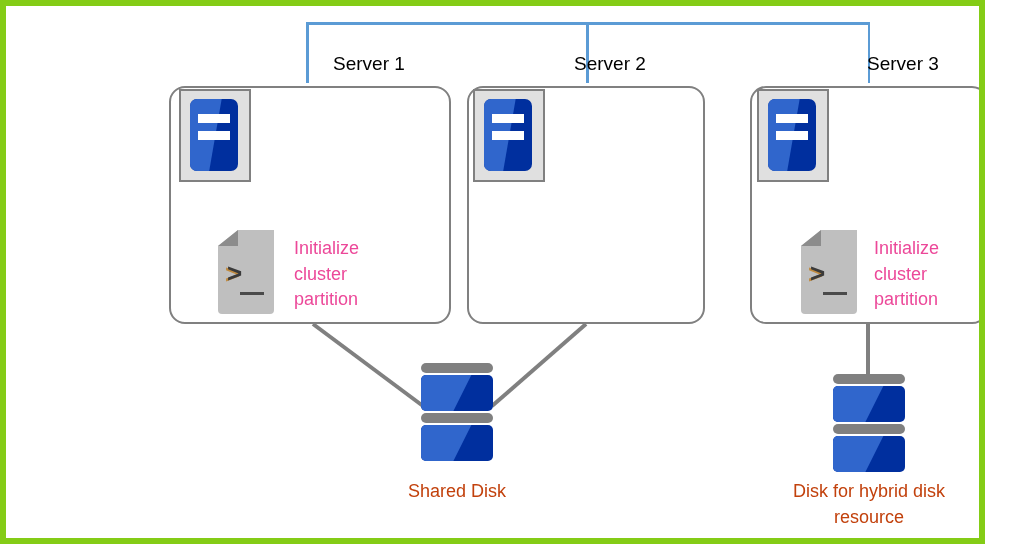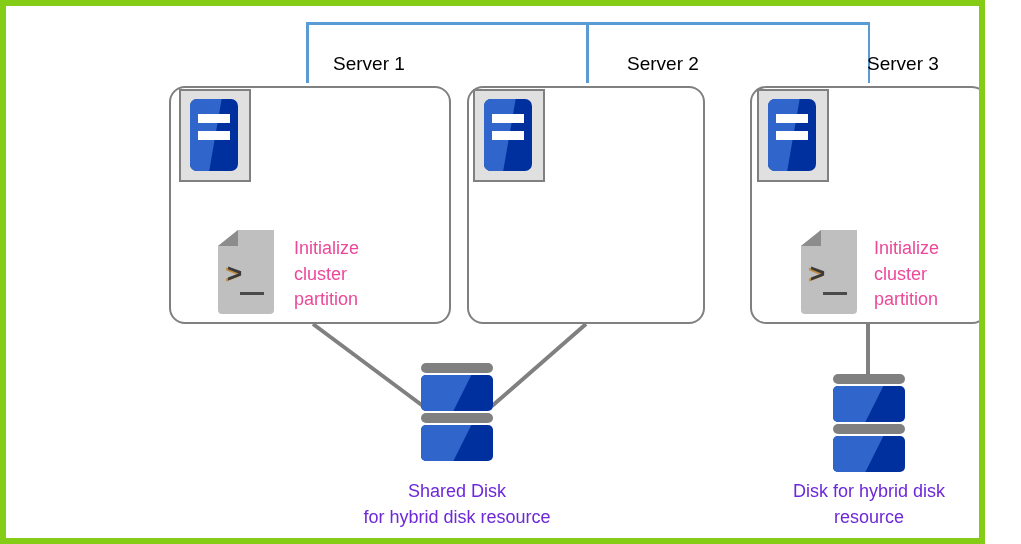--- a/index.html
+++ b/index.html
@@ -165,21 +165,21 @@
     width: 100%; height: 100%;
     background: #3066cc;
     clip-path: polygon(0% 0%, 70% 0%, 45% 100%, 0% 100%);
   }
   .disk .gap { height: 2px; }
 
   
   .disk-caption {
     position: absolute;
     font-size: 18px;
-    color: #6d28d9;
+    color: #c2410c;
     text-align: center;
     line-height: 1.45;
   }
 </style>
 </head>
 <body>
 
 <div id="canvas">
 
   <div class="bracket-h" style="left:300px; top:16px; width:564px; height:2.5px;"></div>
@@ -211,21 +211,21 @@
     <div class="prompt">&gt;</div>
     <div class="cursor"></div>
   </div>
 
   <div class="doc-caption" style="left:288px; top:230px;">
     <div>Initialize</div>
     <div>cluster</div>
     <div>partition</div>
   </div>
 
-  <div class="server-label" style="left:621px; top:48px;">Server 2</div>
+  <div class="server-label" style="left:568px; top:48px;">Server 2</div>
 
   <div class="server-box" style="left:461px; top:80px; width:238px; height:238px;"></div>
 
   <div class="srv-icon" style="left:467px; top:83px;">
     <div class="screen">
       <div class="lite"></div>
       <div class="bar bar1"></div>
       <div class="bar bar2"></div>
     </div>
   </div>
@@ -264,21 +264,20 @@
     <div class="gap"></div>
     <div class="platter-bar"></div>
     <div class="gap"></div>
     <div class="platter-body">
       <div class="lite"></div>
     </div>
   </div>
 
   <div class="disk-caption" style="left:271px; top:472px; width:360px;">
     <div>Shared Disk</div>
-    <div>for hybrid disk resource</div>
   </div>
 
   <div class="disk" style="left:827px; top:368px;">
     <div class="platter-bar"></div>
     <div class="gap"></div>
     <div class="platter-body">
       <div class="lite"></div>
     </div>
     <div class="gap"></div>
     <div class="platter-bar"></div>

